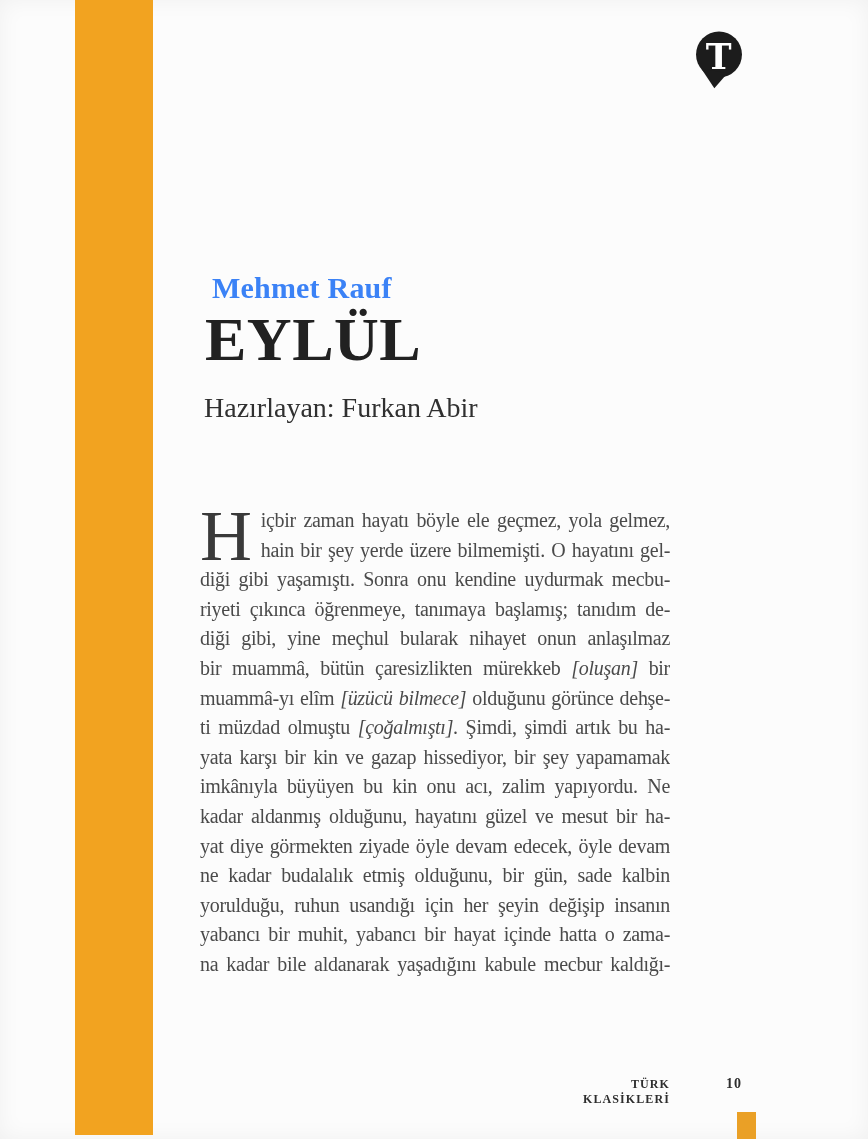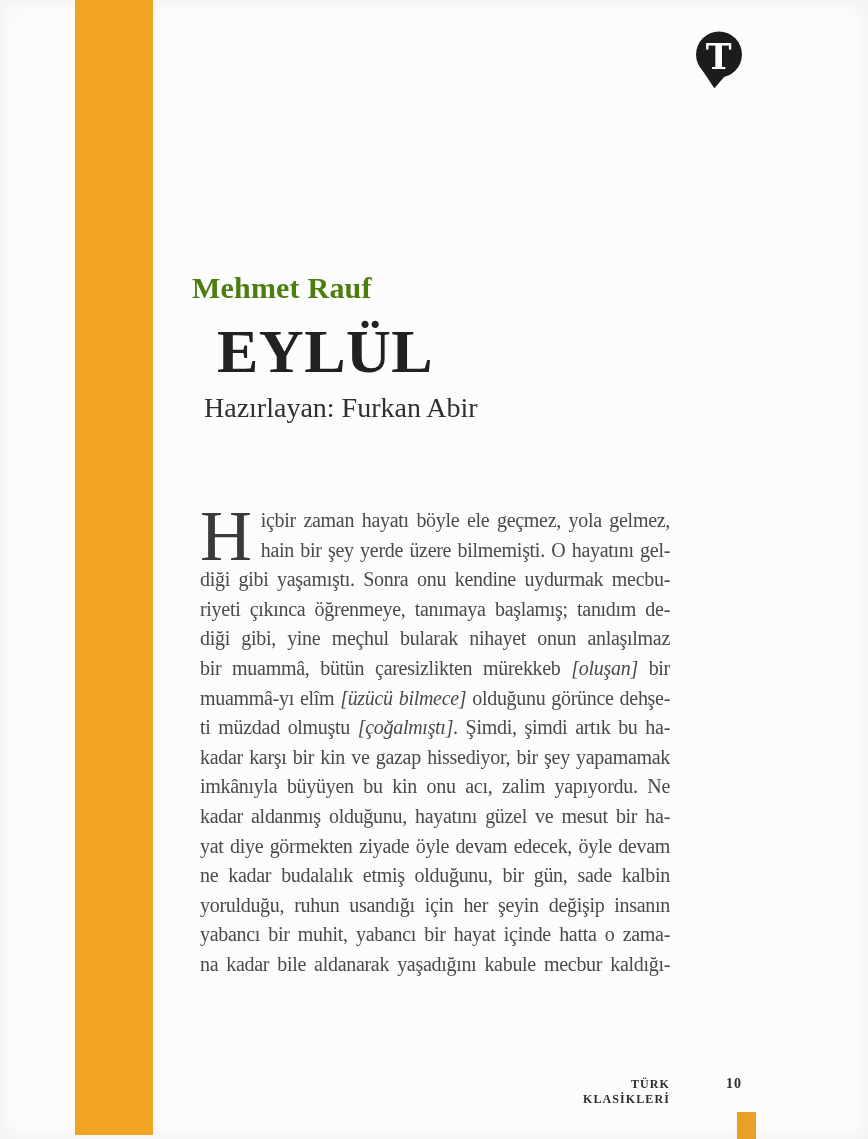--- a/index.html
+++ b/index.html
@@ -22,26 +22,26 @@
   }
   .stripe{
     position:absolute;
     left:75px;top:0;width:78px;height:1135px;
     background:linear-gradient(180deg,var(--accent) 0%,var(--accent) 100%);
   }
   .logo{
     position:absolute;left:689px;top:31px;width:60px;height:60px;
   }
   .author{
-    position:absolute;left:192px;top:271px;
-    font-size:30px;font-weight:700;color:#4d7c0f;letter-spacing:0.2px;
+    position:absolute;left:212px;top:271px;
+    font-size:30px;font-weight:700;color:#3b82f6;letter-spacing:0.2px;
     font-family:"Liberation Serif",serif;
   }
   .title{
-    position:absolute;left:201px;top:301px;margin:16px;
+    position:absolute;left:201px;top:301px;margin:4px;
     font-size:62px;font-weight:700;color:var(--title-text);
     letter-spacing:0.5px;line-height:1.1;
     font-family:"Liberation Serif",serif;
   }
   .editor{
     position:absolute;left:204px;top:392px;
     font-size:28px;color:#303030;
     font-family:"Liberation Serif",serif;
   }
   .bodytext{
@@ -105,21 +105,21 @@
     <span class="dropcap">H</span>
     <div id="body-lines">
         <div class="bline"><span>içbir zaman hayatı böyle ele geçmez, yola gelmez,</span></div>
         <div class="bline"><span>hain bir şey yerde üzere bilmemişti. O hayatını gel-</span></div>
         <div class="bline"><span>diği gibi yaşamıştı. Sonra onu kendine uydurmak mecbu-</span></div>
         <div class="bline"><span>riyeti çıkınca öğrenmeye, tanımaya başlamış; tanıdım de-</span></div>
         <div class="bline"><span>diği gibi, yine meçhul bularak nihayet onun anlaşılmaz</span></div>
         <div class="bline"><span>bir muammâ, bütün çaresizlikten mürekkeb </span><i>[oluşan]</i><span> bir</span></div>
         <div class="bline"><span>muammâ-yı elîm </span><i>[üzücü bilmece]</i><span> olduğunu görünce dehşe-</span></div>
         <div class="bline"><span>ti müzdad olmuştu </span><i>[çoğalmıştı]</i><span>. Şimdi, şimdi artık bu ha-</span></div>
-        <div class="bline"><span>kadar karşı bir kin ve gazap hissediyor, bir şey yapamamak</span></div>
+        <div class="bline"><span>yata karşı bir kin ve gazap hissediyor, bir şey yapamamak</span></div>
         <div class="bline"><span>imkânıyla büyüyen bu kin onu acı, zalim yapıyordu. Ne</span></div>
         <div class="bline"><span>kadar aldanmış olduğunu, hayatını güzel ve mesut bir ha-</span></div>
         <div class="bline"><span>yat diye görmekten ziyade öyle devam edecek, öyle devam</span></div>
         <div class="bline"><span>ne kadar budalalık etmiş olduğunu, bir gün, sade kalbin</span></div>
         <div class="bline"><span>yorulduğu, ruhun usandığı için her şeyin değişip insanın</span></div>
         <div class="bline"><span>yabancı bir muhit, yabancı bir hayat içinde hatta o zama-</span></div>
         <div class="bline"><span>na kadar bile aldanarak yaşadığını kabule mecbur kaldığı-</span></div>
       </div>
   </div>
 

